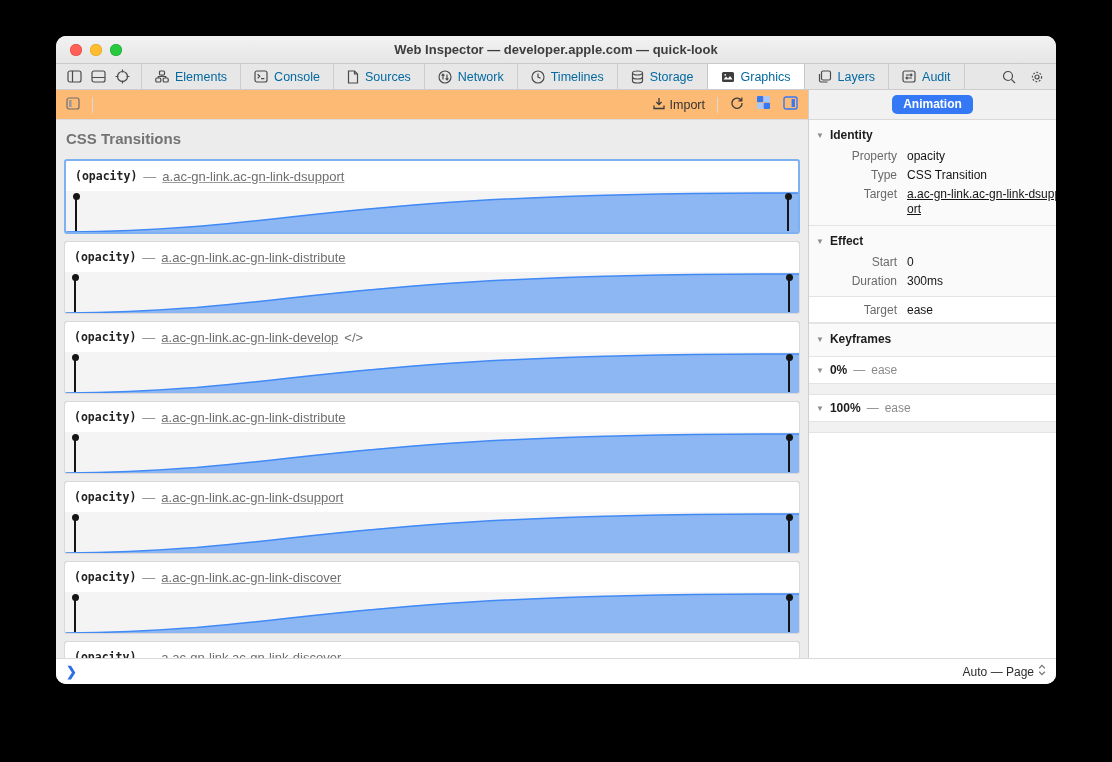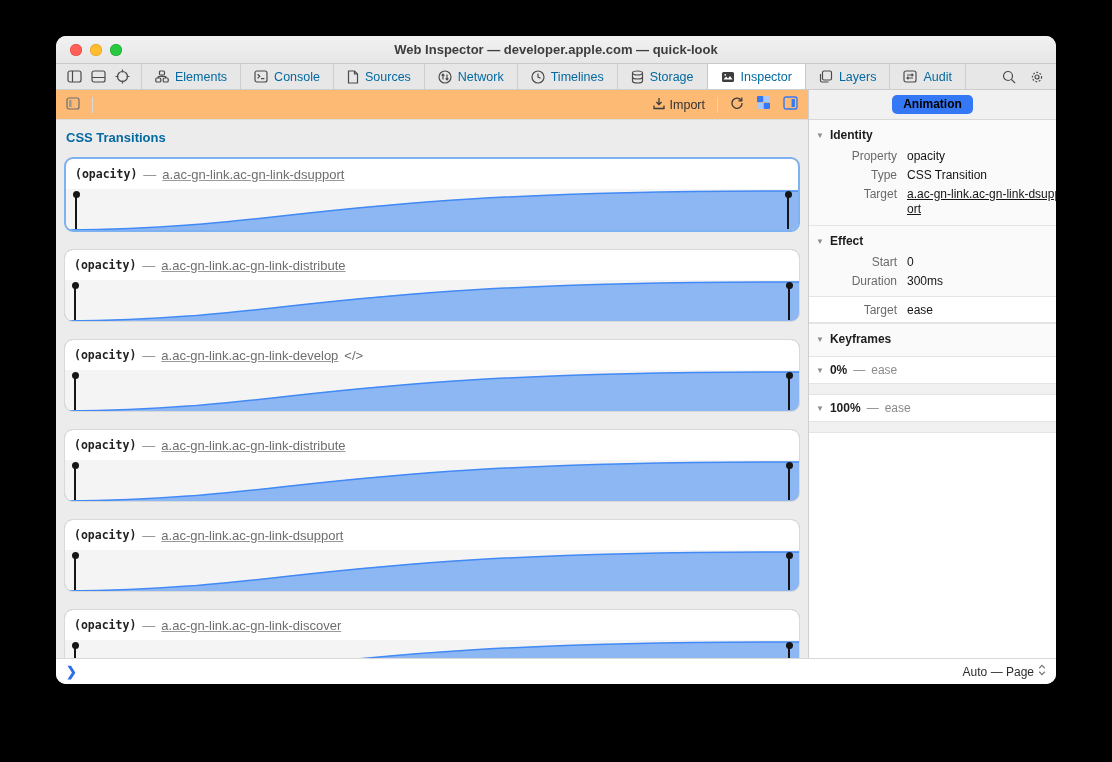--- a/index.html
+++ b/index.html
@@ -48,25 +48,25 @@
   .toolbar {
     height:30px; flex:0 0 30px; background:#fdba74; border-bottom:1px solid #dcdcdc;
     display:flex; align-items:center; padding:0 10px; gap:12px;
   }
   .toolbar .spacer { flex:1; }
   .tb-btn { display:flex; align-items:center; gap:5px; font-size:12.5px; color:#333; }
   .tb-sep { width:1px; height:16px; background:#d9d9d9; }
 
   
   .content { flex:1 1 auto; background:#ececec; padding:2px 8px 0 8px; overflow:hidden; }
-  .page-title { font-size:13px; font-weight:bold; color:#0369a1; margin:8px 4px 12px 2px; }
+  .page-title { font-size:15px; font-weight:bold; color:#737373; margin:8px 4px 12px 2px; }
 
   .card {
-    background:#a3a3a3; border:1px solid #d9d9d9; border-radius:9px; overflow:hidden;
-    margin-bottom:17px; height:73px;
+    background:#a3a3a3; border:1px solid #d9d9d9; border-radius:3px; overflow:hidden;
+    margin-bottom:7px; height:73px;
   }
   .card.selected { border:2px solid #7db1f2; height:75px; }
   .card-title {
     height:30px; display:flex; align-items:center; gap:6px; padding:0 9px;
     background:#fff; font-size:13px; white-space:nowrap; overflow:hidden;
   }
   .prop { font-family:"DejaVu Sans Mono", monospace; font-size:11.5px; font-weight:bold; color:#222; }
   .dash { color:#8a8a8a; }
   .target-link { color:#6e6e6e; text-decoration:underline; text-decoration-color:#9a9a9a; }
   .suffix { color:#6e6e6e; }
@@ -82,21 +82,21 @@
   
   .sidebar {
     width:248px; flex:0 0 248px; border-left:1px solid #cfcfcf; background:#fff;
     display:flex; flex-direction:column; font-size:12px; min-height:0;
   }
   .sb-head {
     height:30px; flex:0 0 30px; background:#f1f1f2; border-bottom:1px solid #d9d9d9;
     display:flex; align-items:center; justify-content:center;
   }
   .pill {
-    background:#3478f6; color:#000000; font-size:12px; font-weight:bold;
+    background:#3478f6; color:#ffffff; font-size:12px; font-weight:bold;
     padding:2px 11px 3px; border-radius:5px;
   }
   .sec { background:#fafafa; padding:4px 0 6px; }
   .sec-head { display:flex; align-items:center; gap:6px; padding:4px 8px 4px 7px; font-weight:bold; color:#1d1d1d; font-size:12px; }
   .tri { color:#8e8e8e; font-size:8px; }
   .row { display:grid; grid-template-columns:88px 1fr; column-gap:10px; padding:2.5px 8px 2.5px 0; }
   .row .lbl { text-align:right; color:#6a6a6a; }
   .row .val { color:#141414; }
   .row .val.link { text-decoration:underline; word-break:break-all; width:158px; line-height:1.25; }
   .band-white { background:#fff; border-top:1px solid #e4e4e4; border-bottom:1px solid #e4e4e4; padding:3px 0; }
@@ -216,21 +216,21 @@
         <span>Storage</span>
       </div>
       <div class="tab active">
         <span>
             <svg width="14" height="12" viewBox="0 0 14 12">
               <rect x="1" y="1" width="12" height="10" rx="1.5" fill="#3d3d3d"></rect>
               <path d="M2.5,8.5 L5,5.5 L7,7.5 L9,5 L11.5,8.5 Z" fill="#fff"></path>
               <circle cx="4.2" cy="3.8" r="0.9" fill="#fff"></circle>
             </svg>
           </span>
-        <span>Inspector</span>
+        <span>Graphics</span>
       </div>
       <div class="tab">
         <span>
             <svg width="14" height="13" viewBox="0 0 14 13">
               <rect class="ic" x="3.5" y="1" width="9" height="9" rx="1.5"></rect>
               <path class="ic" d="M1.5,4 L1.5,10.5 C1.5,11.3 2.2,12 3,12 L9.5,12"></path>
             </svg>
           </span>
         <span>Layers</span>
       </div>

